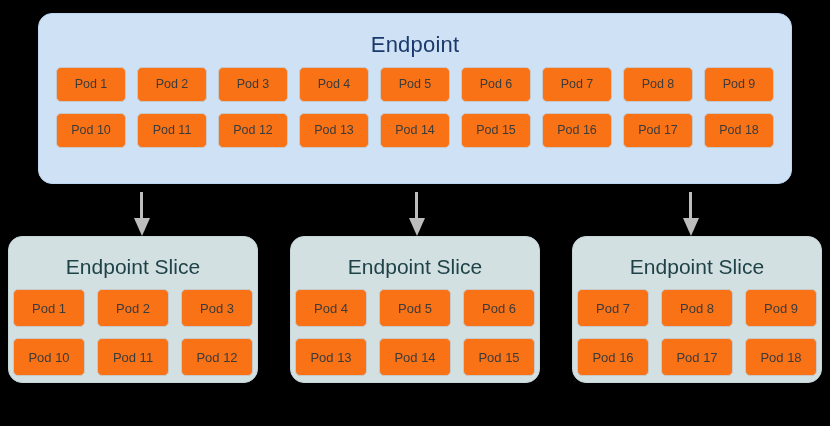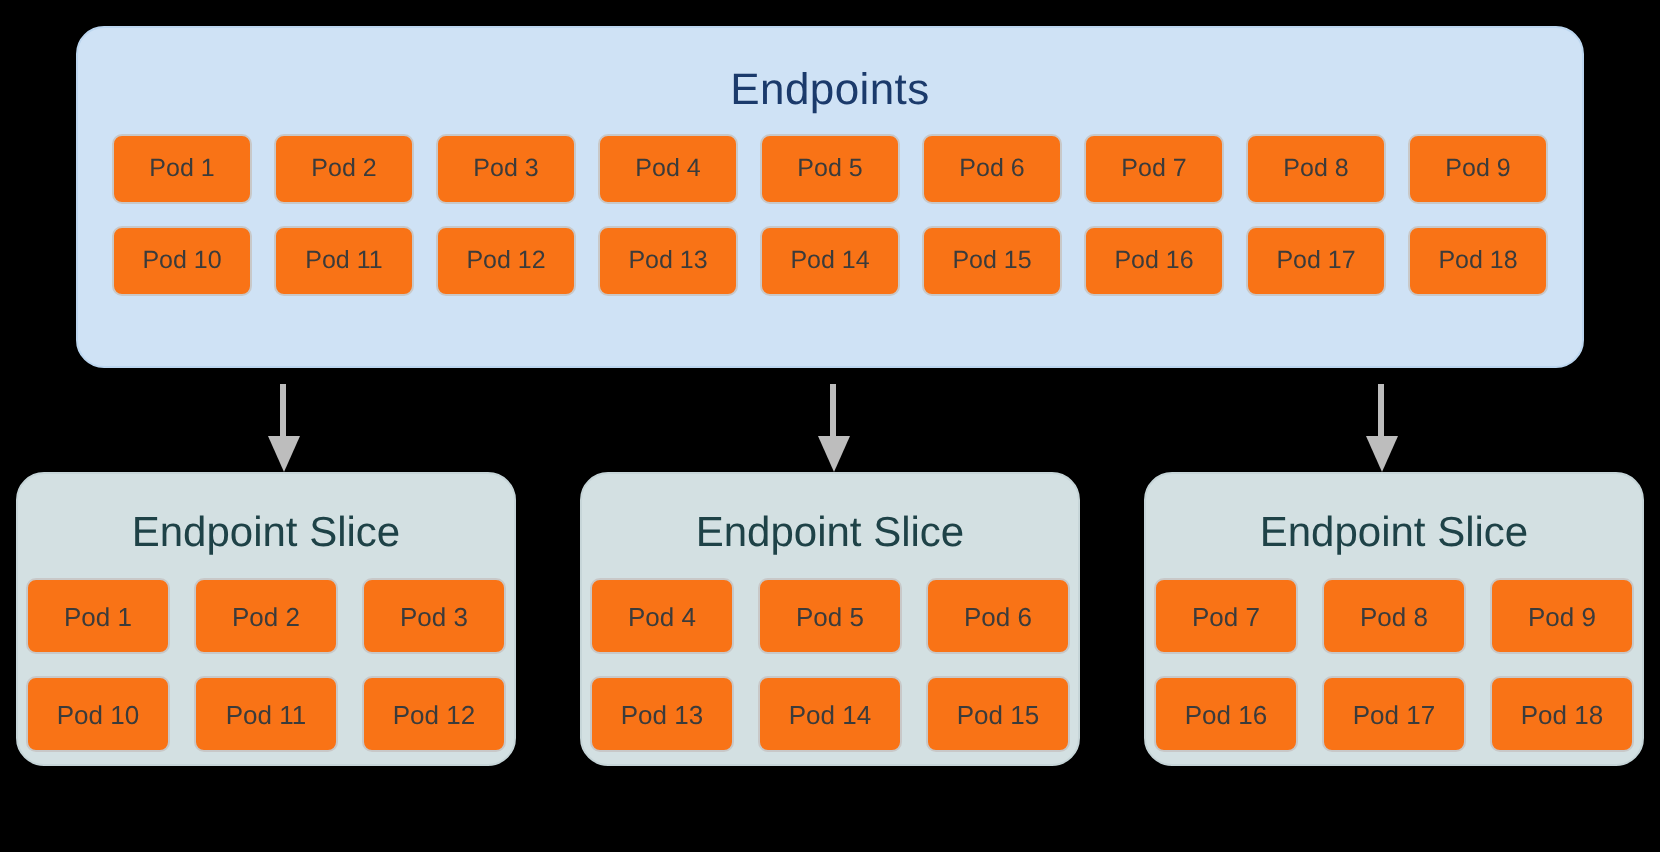--- a/index.html
+++ b/index.html
@@ -150,21 +150,21 @@
     gap: 12px;
     margin-bottom: 11px;
   }
 </style>
 </head>
 <body>
 
 <div id="canvas">
 
   <div class="endpoints-panel">
-    <div class="endpoints-title">Endpoints</div>
+    <div class="endpoints-title">Endpoint</div>
     <div class="endpoints-rows" id="endpoints-rows">
         <div class="endpoints-row">
           <div class="pod pod-top">Pod 1</div>
           <div class="pod pod-top">Pod 2</div>
           <div class="pod pod-top">Pod 3</div>
           <div class="pod pod-top">Pod 4</div>
           <div class="pod pod-top">Pod 5</div>
           <div class="pod pod-top">Pod 6</div>
           <div class="pod pod-top">Pod 7</div>
           <div class="pod pod-top">Pod 8</div>

